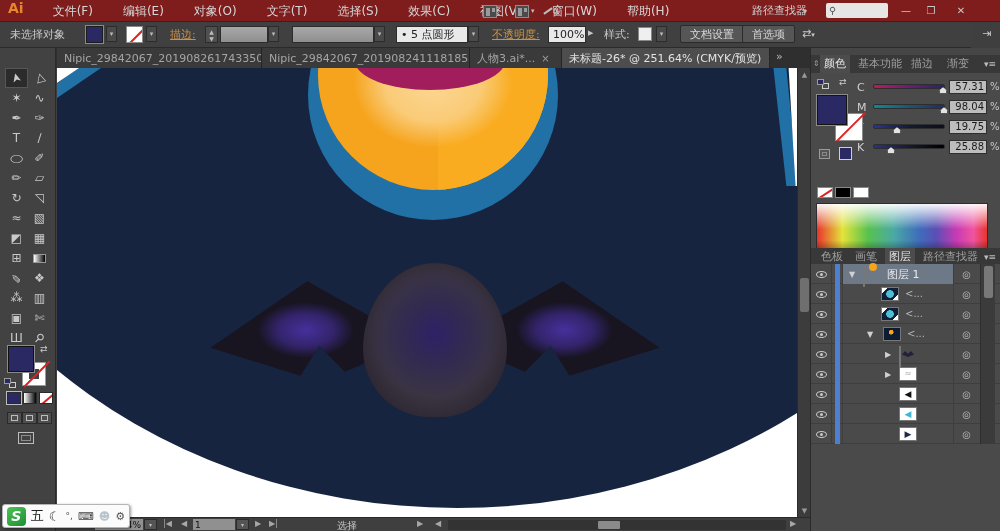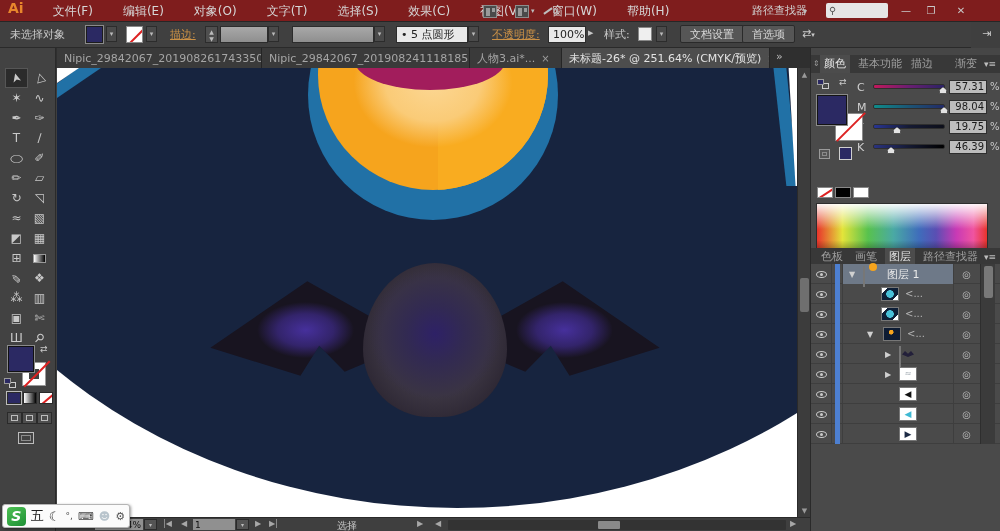--- a/index.html
+++ b/index.html
@@ -449,21 +449,21 @@
     <span class="sb sb-arrow" style="left:733px">▶</span>
   </div>
 
   <div class="dock">
 
     <div class="ptabs" style="top:7px">
       <span class="ptab" style="left:1px;padding:0 1px;font-size:8px">⇕</span>
       <span class="ptab active" style="left:9px">颜色</span>
       <span class="ptab" style="left:43px">基本功能</span>
       <span class="ptab" style="left:96px">描边</span>
-      <span class="ptab" style="left:140px">渐变</span>
+      <span class="ptab" style="left:132px">渐变</span>
       <span class="pmenu"><span>▾</span><span>≡</span></span>
     </div>
 
     <div class="color-body" style="top:25px">
       <div class="cp-minis">
           <i></i>
           <b></b>
         </div>
       <span class="cp-swap">⇄</span>
       <div class="cp-stroke"></div>
@@ -489,21 +489,21 @@
         <span class="sl-label">Y</span>
         <span class="sl-track tr-y"></span>
         <span class="sl-handle" style="left:36px"></span>
         <span class="sl-value">19.75</span>
         <span class="sl-pct">%</span>
       </div>
       <div class="slider-row" style="top:66px">
         <span class="sl-label">K</span>
         <span class="sl-track tr-k"></span>
         <span class="sl-handle" style="left:30px"></span>
-        <span class="sl-value">46.39</span>
+        <span class="sl-value">25.88</span>
         <span class="sl-pct">%</span>
       </div>
 
       <div class="mini-sw mini-none"></div>
       <div class="mini-sw mini-black"></div>
       <div class="mini-sw mini-white"></div>
       <div class="spectrum"></div>
     </div>
 
     <div class="ptabs" style="top:200px">

